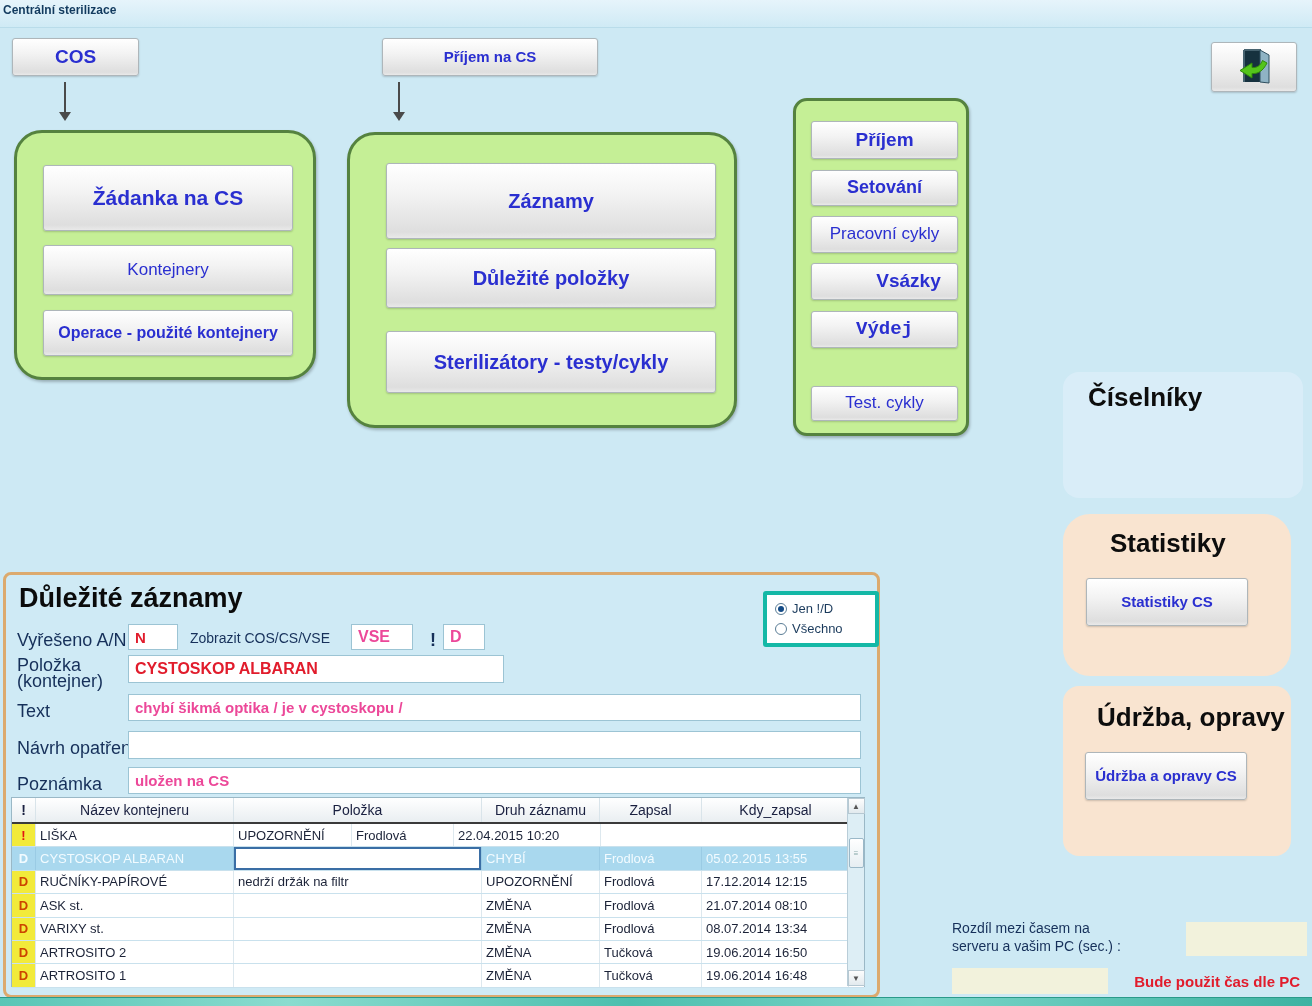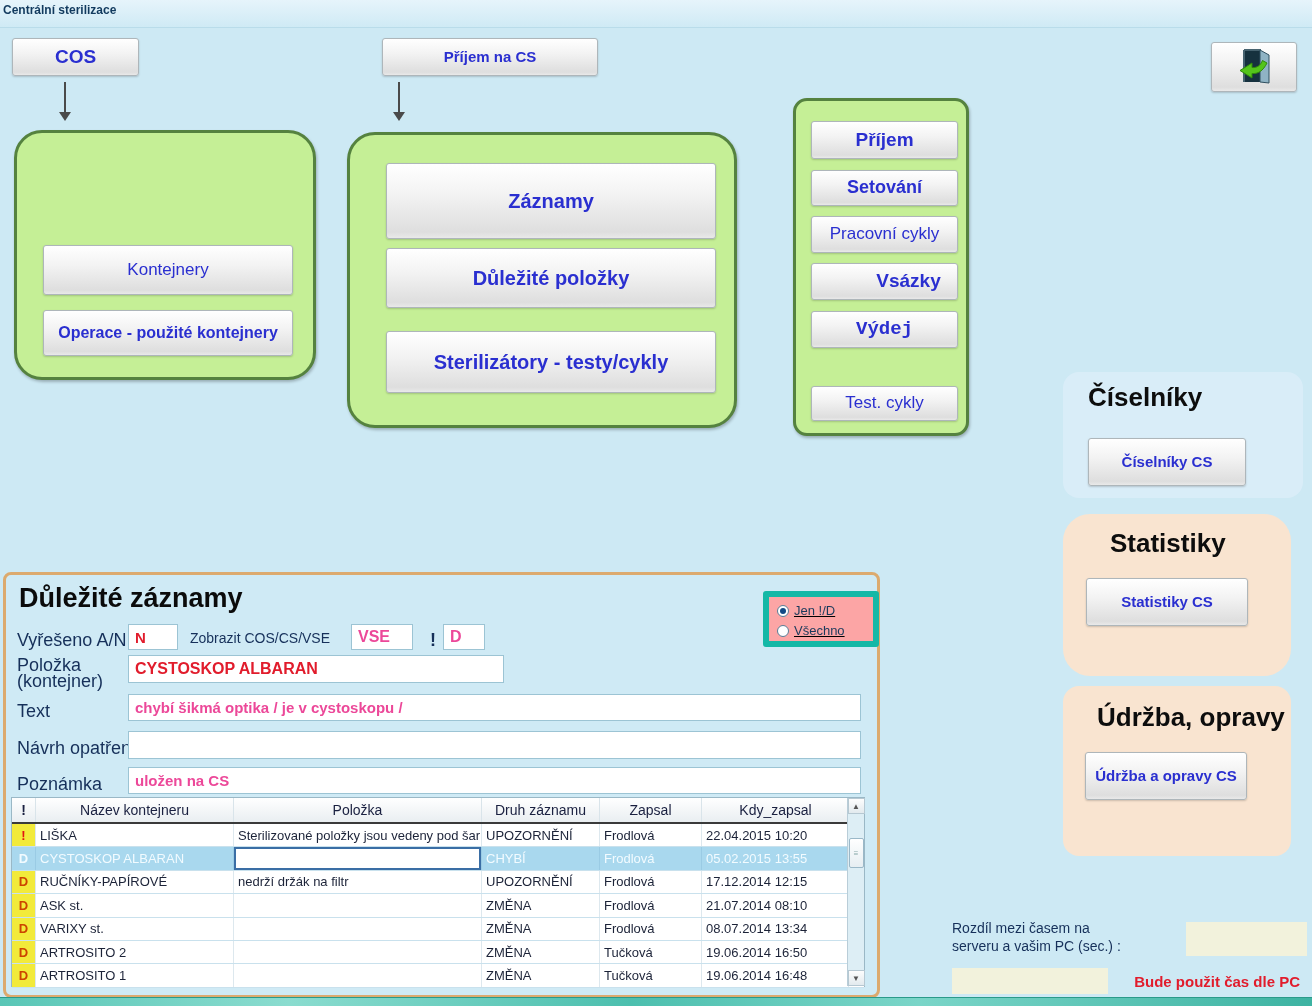--- a/index.html
+++ b/index.html
@@ -27,22 +27,22 @@
     border:6px solid transparent;border-top:9px solid #4a4a4a;}
   .side-panel{position:absolute;border-radius:16px;}
   .side-title{position:absolute;font-size:26px;font-weight:bold;color:#0d0d0d;}
   .records{position:absolute;left:3px;top:572px;width:877px;height:426px;
     border:3px solid var(--records_border);border-radius:8px;background:#cfeaf5;}
   .rec-title{position:absolute;left:13px;top:8px;font-size:27px;font-weight:bold;color:#0b0b0b;}
   .flabel{position:absolute;font-size:18px;color:var(--label_navy);}
   .field{position:absolute;background:#fff;border:1px solid #9cc4d4;font-size:15px;
     color:#ec4899;display:flex;align-items:center;padding:0 6px;font-weight:bold;}
   .field.red{color:var(--red_text);}
-  .radio-box{position:absolute;left:757px;top:16px;width:116px;height:56px;background:#fca5a5;
-    border:6px solid #14b8a6;border-radius:3px;padding:6px 6px 0 8px;text-decoration:underline;}
+  .radio-box{position:absolute;left:757px;top:16px;width:116px;height:56px;background:#ffffff;
+    border:4px solid #14b8a6;border-radius:3px;padding:6px 6px 0 8px;}
   .radio-item{display:flex;align-items:center;gap:5px;margin-bottom:5px;cursor:pointer;}
   .radio-dot{width:12px;height:12px;border-radius:50%;border:1px solid #5a7d96;background:#fff;
     display:inline-block;position:relative;}
   .radio-dot.on{background:#fff;}
   .radio-dot.on:after{content:'';position:absolute;left:2px;top:2px;width:6px;height:6px;
     border-radius:50%;background:#134a86;}
   .radio-label{font-size:13px;color:#1a3a5c;}
   
   .rtable{position:absolute;left:5px;top:222px;width:854px;height:190px;background:#fff;
     border:1px solid #9ab8c6;}
@@ -94,20 +94,21 @@
       <path d="M29 3 L38 8 L38 36 L29 35 Z" fill="#8fb3c4" stroke="#2f4f5f" stroke-width="1"></path>
       <path d="M14 3 L14 35 L12 35 L12 3 Z" fill="#46626f"></path>
       <path d="M36 16 C32 24 27 27 21 26.5 L21 31 L9 23.5 L21 16 L21 20.5 C26 21 29.5 18.5 31.5 13.5 Z" fill="#54c41b" stroke="#2f8a0a" stroke-width="1"></path>
     </svg>
   </div>
 
   <div class="flow-arrow" style="left:64px;top:82px;height:36px;"></div>
   <div class="flow-arrow" style="left:398px;top:82px;height:36px;"></div>
 
   <div class="gpanel" style="left:14px;top:130px;width:302px;height:250px;">
+    <div class="btn bold" style="left:26px;top:32px;width:250px;height:66px;font-size:21px;">Žádanka na CS</div>
     <div class="btn" style="left:26px;top:112px;width:250px;height:50px;font-size:17px;">Kontejnery</div>
     <div class="btn bold" style="left:26px;top:177px;width:250px;height:46px;font-size:16px;">Operace - použité kontejnery</div>
   </div>
 
   <div class="gpanel" style="left:347px;top:132px;width:390px;height:296px;">
     <div class="btn bold" style="left:36px;top:28px;width:330px;height:76px;font-size:20px;">Záznamy</div>
     <div class="btn bold" style="left:36px;top:113px;width:330px;height:60px;font-size:20px;">Důležité položky</div>
     <div class="btn bold" style="left:36px;top:196px;width:330px;height:62px;font-size:20px;">Sterilizátory - testy/cykly</div>
   </div>
 
@@ -115,21 +116,20 @@
     <div class="btn bold" style="left:15px;top:20px;width:147px;height:38px;font-size:19px;">Příjem</div>
     <div class="btn bold" style="left:15px;top:69px;width:147px;height:36px;font-size:18px;">Setování</div>
     <div class="btn" style="left:15px;top:115px;width:147px;height:37px;font-size:17px;">Pracovní cykly</div>
     <div class="btn bold" style="left:15px;top:162px;width:147px;height:37px;font-size:19px;padding-left:48px;">Vsázky</div>
     <div class="btn bold" style="left:15px;top:210px;width:147px;height:37px;font-size:19px;font-family:Liberation Mono, monospace;">Výdej</div>
     <div class="btn" style="left:15px;top:285px;width:147px;height:35px;font-size:17px;">Test. cykly</div>
   </div>
 
   <div class="side-panel" style="left:1063px;top:372px;width:240px;height:126px;background:var(--ciselniky_bg);">
     <div class="side-title" style="left:25px;top:10px;">Číselníky</div>
-    <div class="btn bold" style="left:25px;top:66px;width:158px;height:48px;font-size:15px;">Číselníky  CS</div>
   </div>
 
   <div class="side-panel" style="left:1063px;top:514px;width:228px;height:162px;background:var(--peach_bg);border-radius:27px;">
     <div class="side-title" style="left:47px;top:14px;">Statistiky</div>
     <div class="btn bold" style="left:23px;top:64px;width:162px;height:48px;font-size:15px;">Statistiky CS</div>
   </div>
 
   <div class="side-panel" style="left:1063px;top:686px;width:228px;height:170px;background:var(--peach_bg);">
     <div class="side-title" style="left:34px;top:16px;">Údržba, opravy</div>
     <div class="btn bold" style="left:22px;top:66px;width:162px;height:48px;font-size:15px;">Údržba a opravy  CS</div>
@@ -175,21 +175,20 @@
         <div class="thcell c-nazev">Název kontejneru</div>
         <div class="thcell c-polozka">Položka</div>
         <div class="thcell c-druh">Druh záznamu</div>
         <div class="thcell c-zapsal">Zapsal</div>
         <div class="thcell c-kdy" style="border-right:none;">Kdy_zapsal</div>
       </div>
       <div>
           <div class="trow">
             <div class="tcell c-mark m-excl">!</div>
             <div class="tcell c-nazev">LIŠKA</div>
-            <div class="tcell c-polozka">Sterilizované položky jsou vedeny pod šar</div>
             <div class="tcell c-druh">UPOZORNĚNÍ</div>
             <div class="tcell c-zapsal">Frodlová</div>
             <div class="tcell c-kdy">22.04.2015 10:20</div>
           </div>
           <div class="trow sel">
             <div class="tcell c-mark">D</div>
             <div class="tcell c-nazev">CYSTOSKOP ALBARAN</div>
             <div class="tcell c-polozka">
               <div class="editbox"></div>
             </div>

